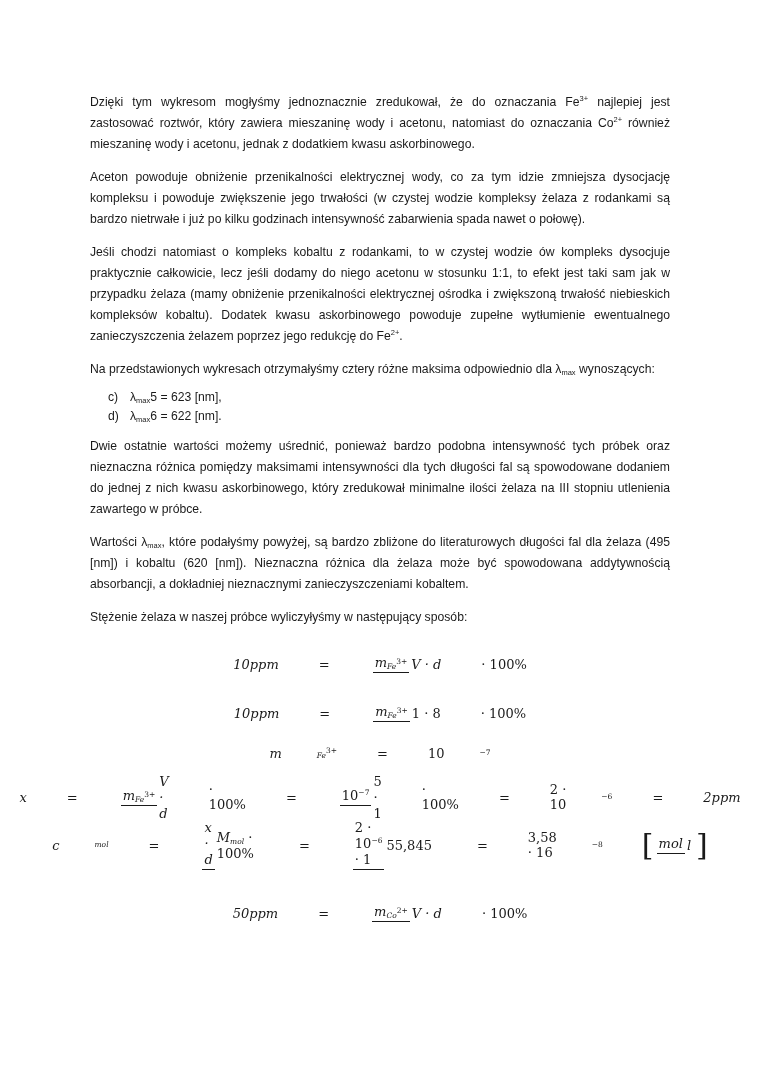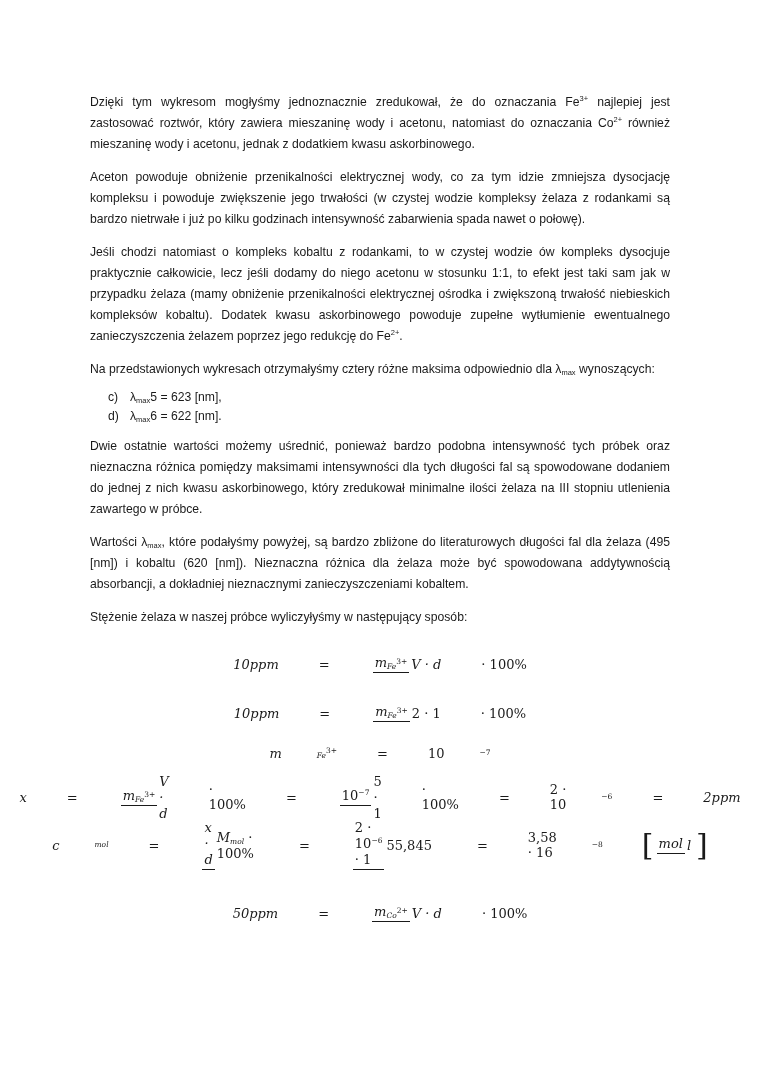--- a/index.html
+++ b/index.html
@@ -59,21 +59,21 @@
       <span class="den"><i>V · d</i></span>
     </span>
     <span>· 100%</span>
   </div>
 
   <div class="math eq2">
     <i>10ppm</i>
     <span class="op">=</span>
     <span class="frac">
       <span class="num"><i>m</i><sub><i>Fe</i><sup>3+</sup></sub></span>
-      <span class="den">2 · 1</span>
+      <span class="den">1 · 8</span>
     </span>
     <span>· 100%</span>
   </div>
 
   <div class="math eq3">
     <i>m</i>
       <sub><i>Fe</i><sup>3+</sup></sub>
     <span class="op">=</span>
     <span>10</span>
       <sup>−7</sup>

